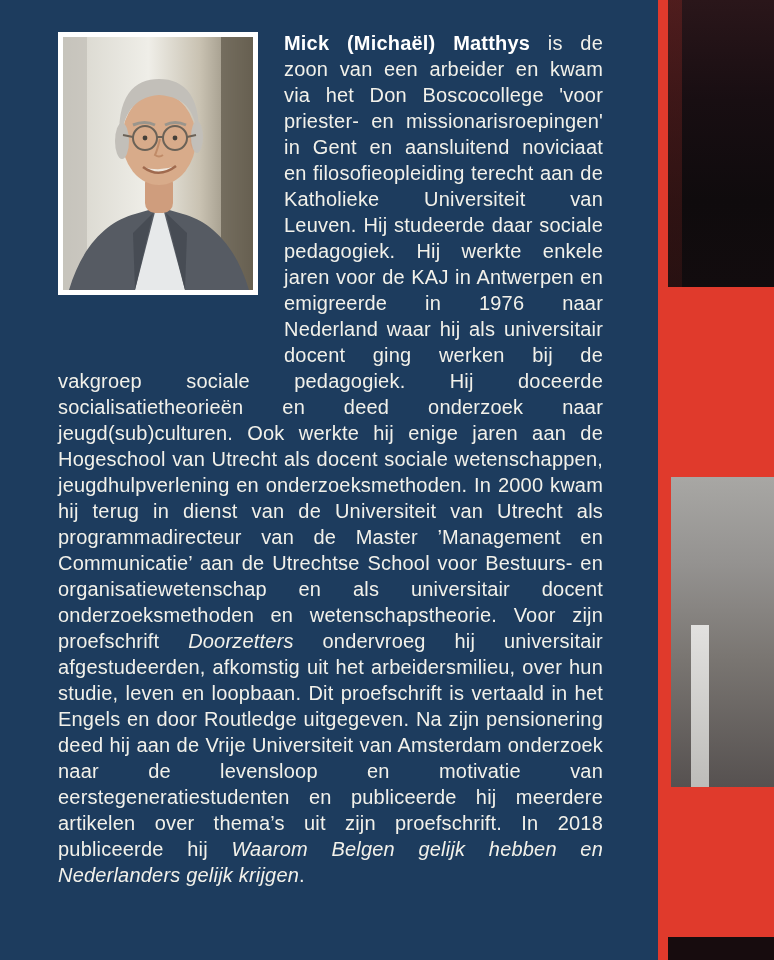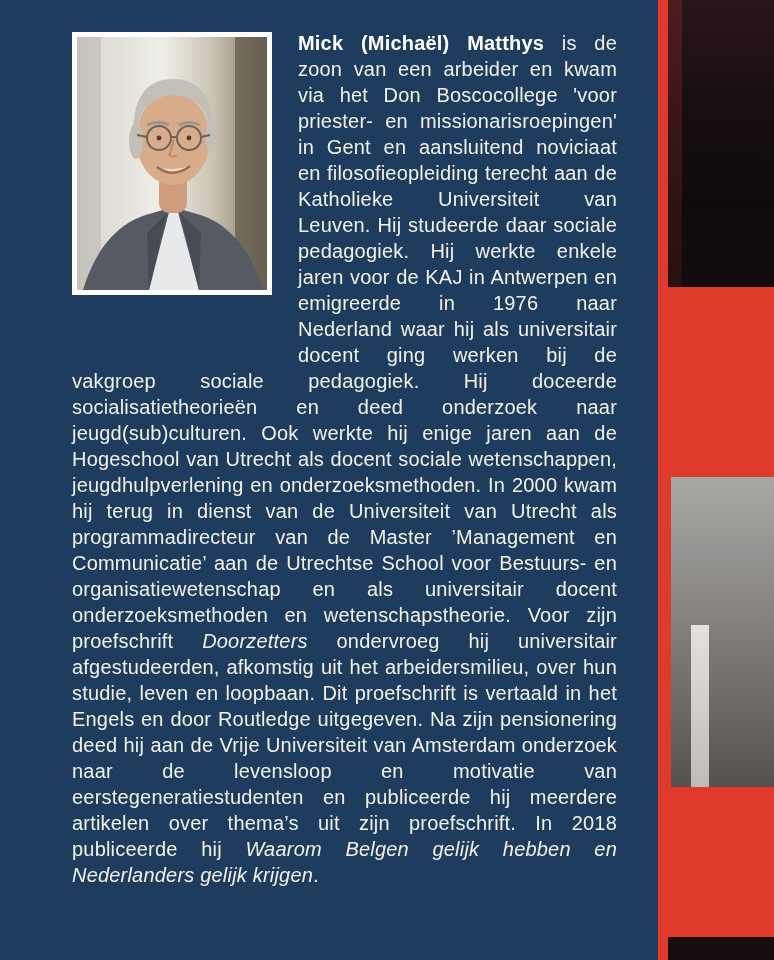--- a/index.html
+++ b/index.html
@@ -40,21 +40,21 @@
     content:"";position:absolute;left:20px;top:148px;width:18px;height:162px;
     background:linear-gradient(180deg,#e2e1df,#bdbcb9);
   }
   .frag-bottom{
     bottom:0;left:10px;height:23px;
     background:#170c0e;
   }
 
   
   .content{
-    position:absolute;left:72px;top:30px;width:545px;
+    position:absolute;left:58px;top:30px;width:545px;
     color:var(--text);
     font-size:20px;line-height:26px;letter-spacing:.2px;
     text-align:justify;
     hyphens:auto;-webkit-hyphens:auto;
   }
   .photo-frame{
     float:left;width:200px;height:263px;
     margin:2px 26px 55px 0;
     background:var(--photo-border);
     padding:5px;

